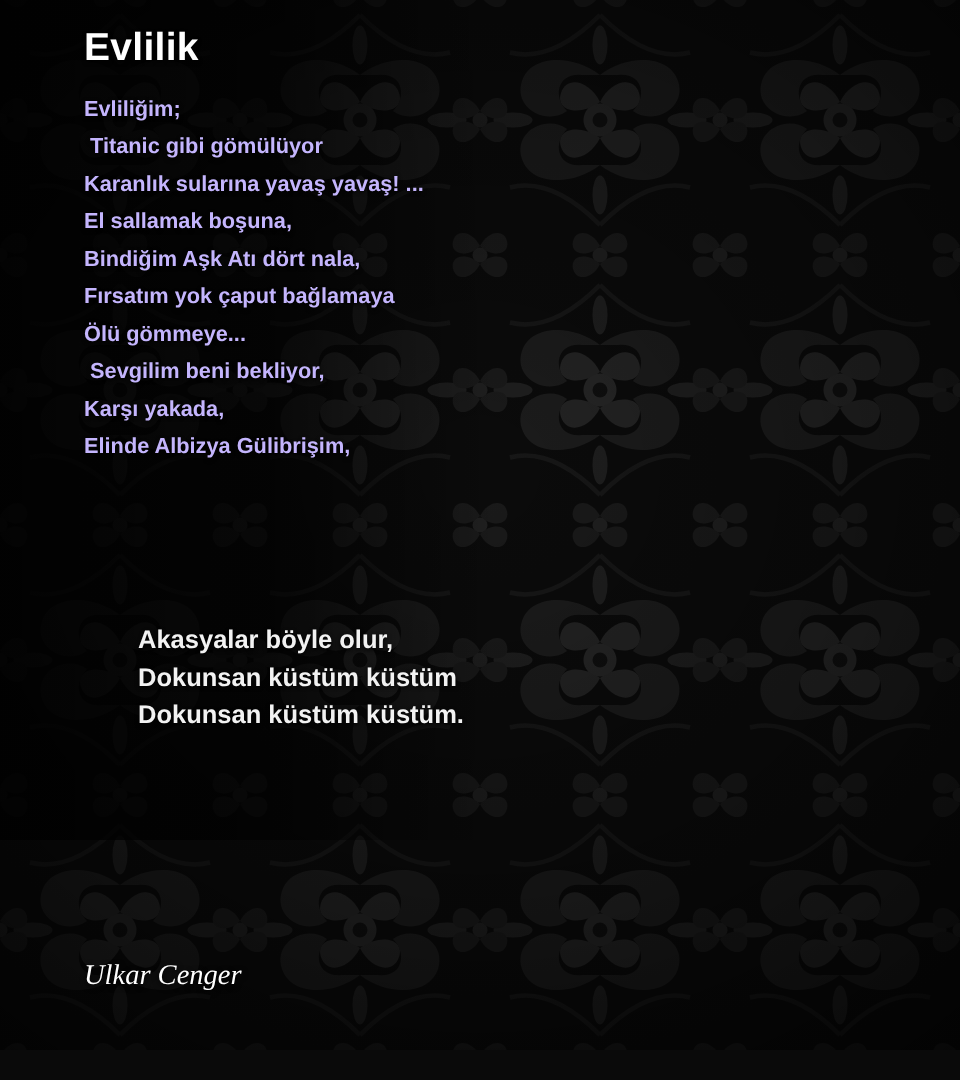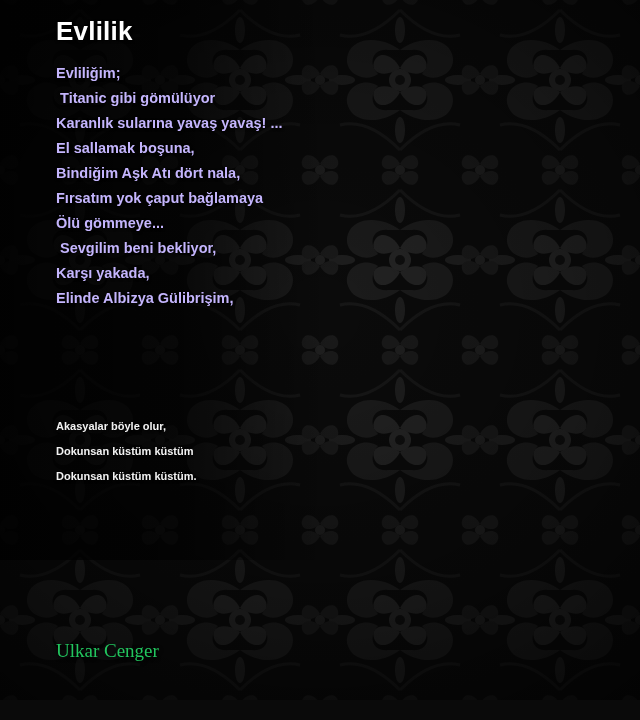--- a/index.html
+++ b/index.html
@@ -87,22 +87,23 @@
 
   #poem-stanza-2 {
     margin-top: 103px;
   }
 
   #author-name {
     position: absolute;
     left: 56px;
     bottom: 38px;
     z-index: 4;
-    color: #22c55e;
+    color: #ffffff;
     font-size: 19px;
+    font-style: italic;
     font-family: "Liberation Serif", serif;
     text-shadow: 0 1px 4px rgba(0,0,0,0.95);
   }
 </style>
 </head>
 <body>
 
 <div id="poem-card">
 
   <div id="bg-pattern">
@@ -173,21 +174,21 @@
 El sallamak boşuna,
 Bindiğim Aşk Atı dört nala,
 Fırsatım yok çaput bağlamaya
 Ölü gömmeye...
  Sevgilim beni bekliyor,
 Karşı yakada,
 Elinde Albizya Gülibrişim,</div>
     </div>
 
     <div id="poem-stanza-2">
-      <div id="poem-body-2" class="poem-body-block" style="color:#f2f2f2;font-size:11px;font-weight:bold;line-height:25px;text-shadow:0 1px 3px rgba(0,0,0,0.95);white-space:pre-wrap;max-width:340px;">Akasyalar böyle olur,
+      <div id="poem-body-2" class="poem-body-block" style="color:#f2f2f2;font-size:17px;font-weight:bold;line-height:25px;text-shadow:0 1px 3px rgba(0,0,0,0.95);white-space:pre-wrap;max-width:340px;margin-left:36px;">Akasyalar böyle olur,
 Dokunsan küstüm küstüm
 Dokunsan küstüm küstüm.</div>
     </div>
   </div>
 
   <div id="author-name">Ulkar Cenger</div>
 
 </div>
 
 </body></html>

